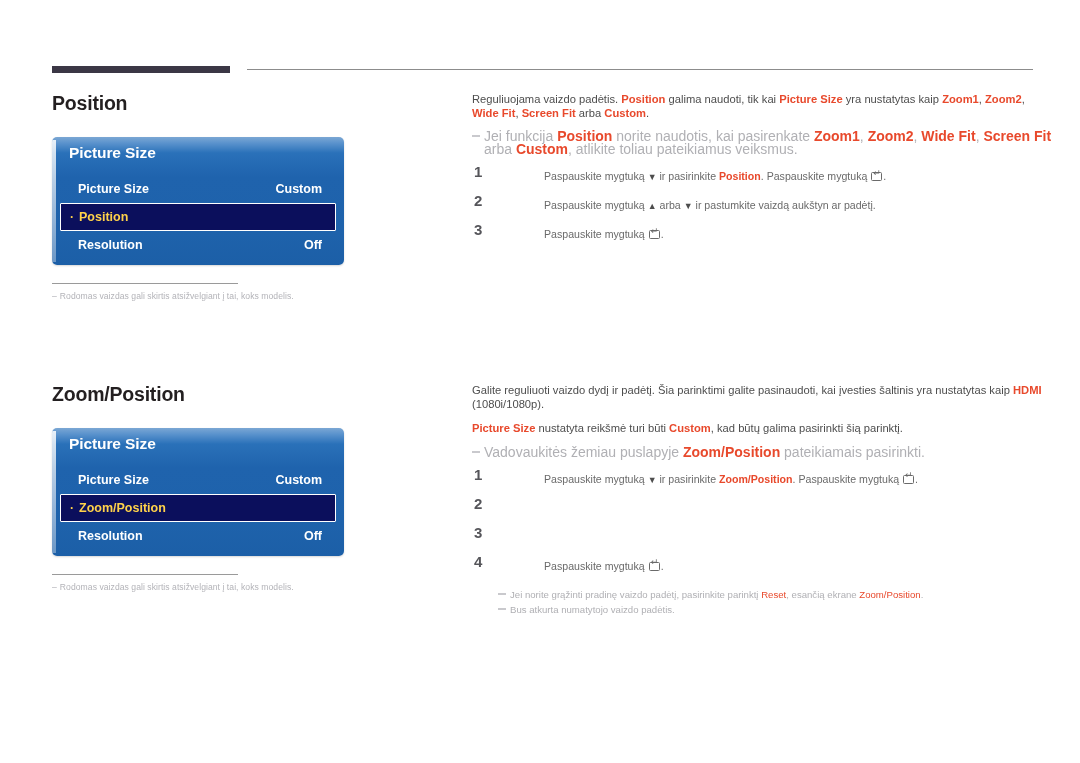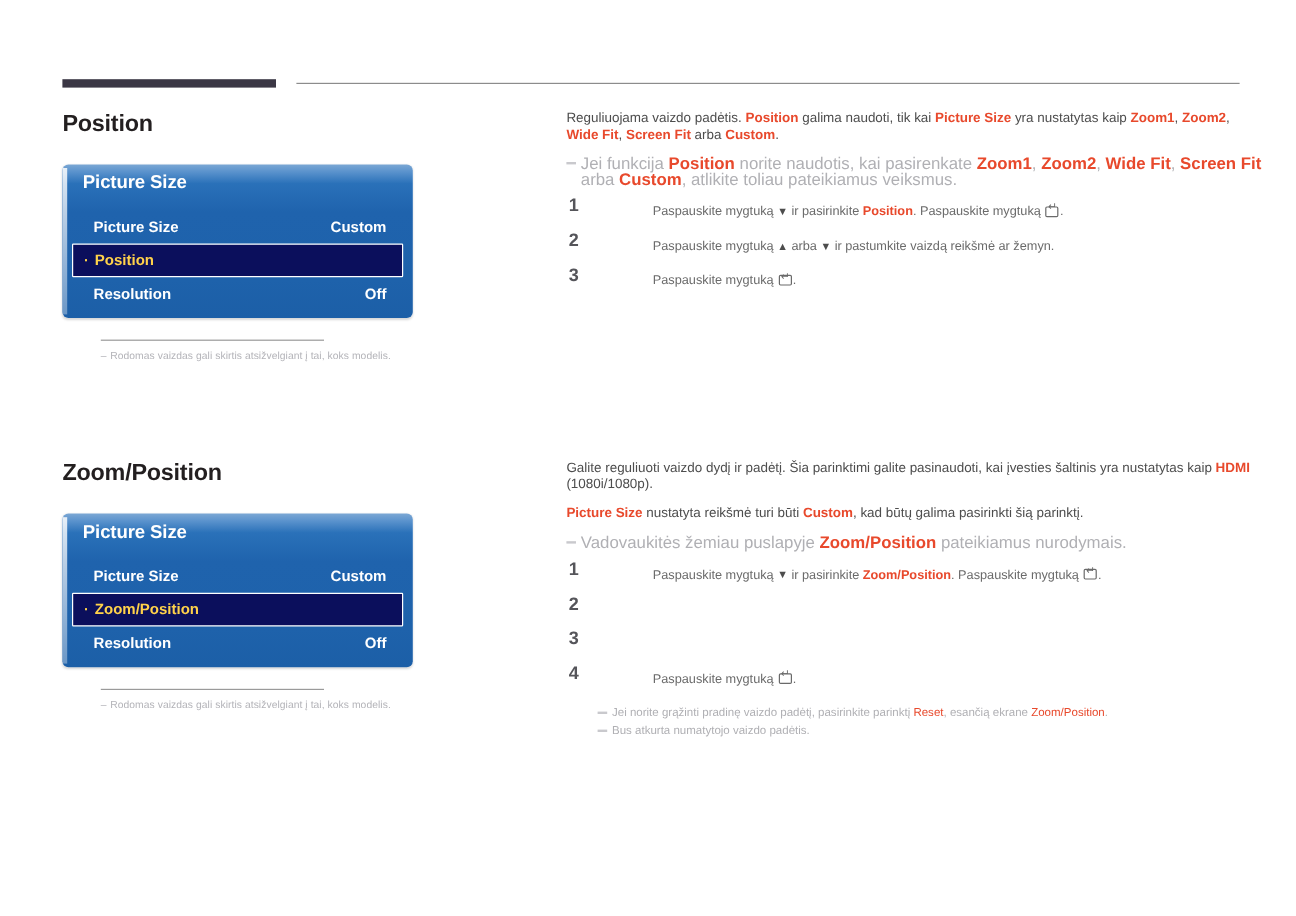--- a/index.html
+++ b/index.html
@@ -119,21 +119,20 @@
     margin-right: 5px;
     line-height: 1;
   }
 
   
   .panel-note {
     margin-top: 18px;
     width: 186px;
     border-top: 1px solid #9a9a9a;
     padding-top: 7px;
-    margin-left: 32px;
   }
   .panel-note-text {
     font-size: 8.6px;
     color: #b3b3b8;
     white-space: nowrap;
     letter-spacing: 0.05px;
   }
   .panel-note-text .dash { margin-right: 3px; }
 
   
@@ -263,21 +262,21 @@
   <div class="right-col">
     <p class="para"><span>Reguliuojama vaizdo padėtis. </span><span class="hl">Position</span><span> galima naudoti, tik kai </span><span class="hl">Picture Size</span><span> yra nustatytas kaip </span><span class="hl">Zoom1</span><span>, </span><span class="hl">Zoom2</span><span>, </span><span class="hl">Wide Fit</span><span>, </span><span class="hl">Screen Fit</span><span> arba </span><span class="hl">Custom</span><span>.</span></p>
     <p class="note"><span>Jei funkcija </span><span class="hl">Position</span><span> norite naudotis, kai pasirenkate </span><span class="hl">Zoom1</span><span>, </span><span class="hl">Zoom2</span><span>, </span><span class="hl">Wide Fit</span><span>, </span><span class="hl">Screen Fit</span><span> arba </span><span class="hl">Custom</span><span>, atlikite toliau pateikiamus veiksmus.</span></p>
     <ol class="steps">
         <li class="step">
           <span class="num">1</span>
           <span class="step-text"><span>Paspauskite mygtuką </span><span class="arrow">▼</span><span> ir pasirinkite </span><span class="hl">Position</span><span>. Paspauskite mygtuką </span><span class="key-enter"></span><span>.</span></span>
         </li>
         <li class="step">
           <span class="num">2</span>
-          <span class="step-text"><span>Paspauskite mygtuką </span><span class="arrow">▲</span><span> arba </span><span class="arrow">▼</span><span> ir pastumkite vaizdą reikšmė ar žemyn.</span></span>
+          <span class="step-text"><span>Paspauskite mygtuką </span><span class="arrow">▲</span><span> arba </span><span class="arrow">▼</span><span> ir pastumkite vaizdą aukštyn ar padėtį.</span></span>
         </li>
         <li class="step">
           <span class="num">3</span>
           <span class="step-text"><span>Paspauskite mygtuką </span><span class="key-enter"></span><span>.</span></span>
         </li>
       </ol>
     <div></div>
   </div>
 </div>
 
@@ -311,21 +310,21 @@
     <div class="panel-note">
       <div class="panel-note-text">
         <span class="dash">–</span><span>Rodomas vaizdas gali skirtis atsižvelgiant į tai, koks modelis.</span>
       </div>
     </div>
   </div>
 
   <div class="right-col">
     <p class="para"><span>Galite reguliuoti vaizdo dydį ir padėtį. Šia parinktimi galite pasinaudoti, kai įvesties šaltinis yra nustatytas kaip </span><span class="hl">HDMI</span><span> (1080i/1080p).</span></p>
     <p class="para"><span class="hl">Picture Size</span><span> nustatyta reikšmė turi būti </span><span class="hl">Custom</span><span>, kad būtų galima pasirinkti šią parinktį.</span></p>
-    <p class="note"><span>Vadovaukitės žemiau puslapyje </span><span class="hl">Zoom/Position</span><span> pateikiamus nurodymais.</span></p>
+    <p class="note"><span>Vadovaukitės žemiau puslapyje </span><span class="hl">Zoom/Position</span><span> pateikiamais pasirinkti.</span></p>
     <ol class="steps">
         <li class="step">
           <span class="num">1</span>
           <span class="step-text"><span>Paspauskite mygtuką </span><span class="arrow">▼</span><span> ir pasirinkite </span><span class="hl">Zoom/Position</span><span>. Paspauskite mygtuką </span><span class="key-enter"></span><span>.</span></span>
         </li>
         <li class="step">
           <span class="num">2</span>
         </li>
         <li class="step">
           <span class="num">3</span>

